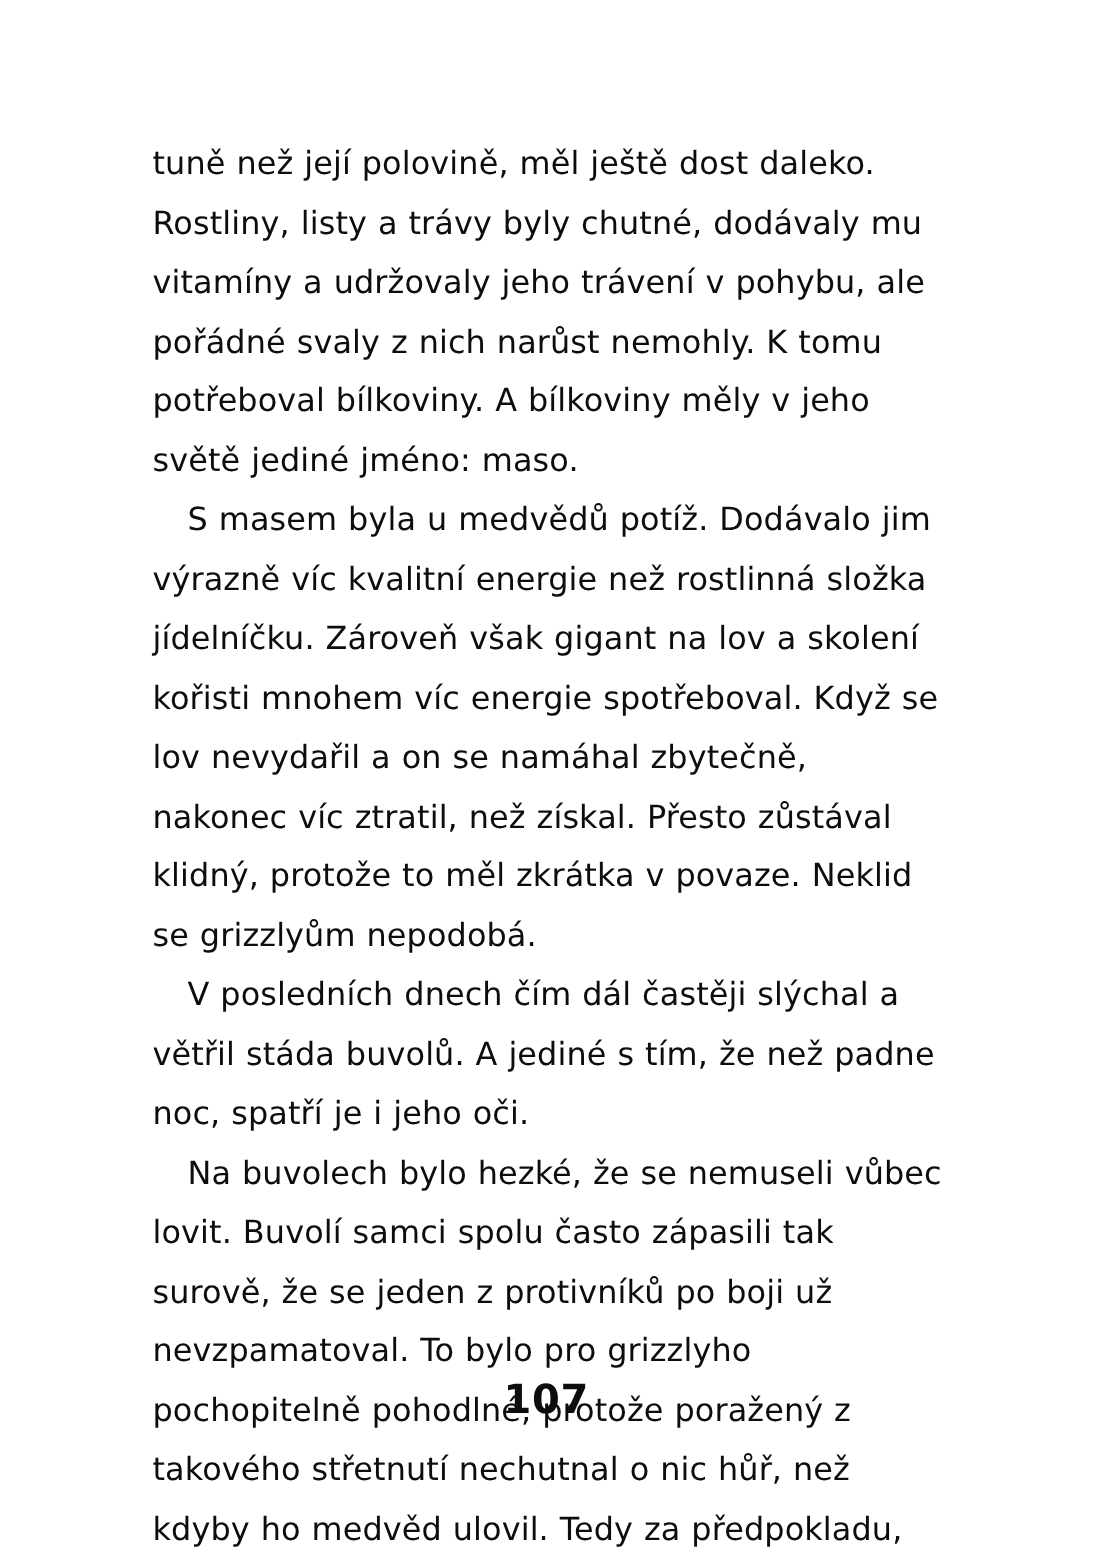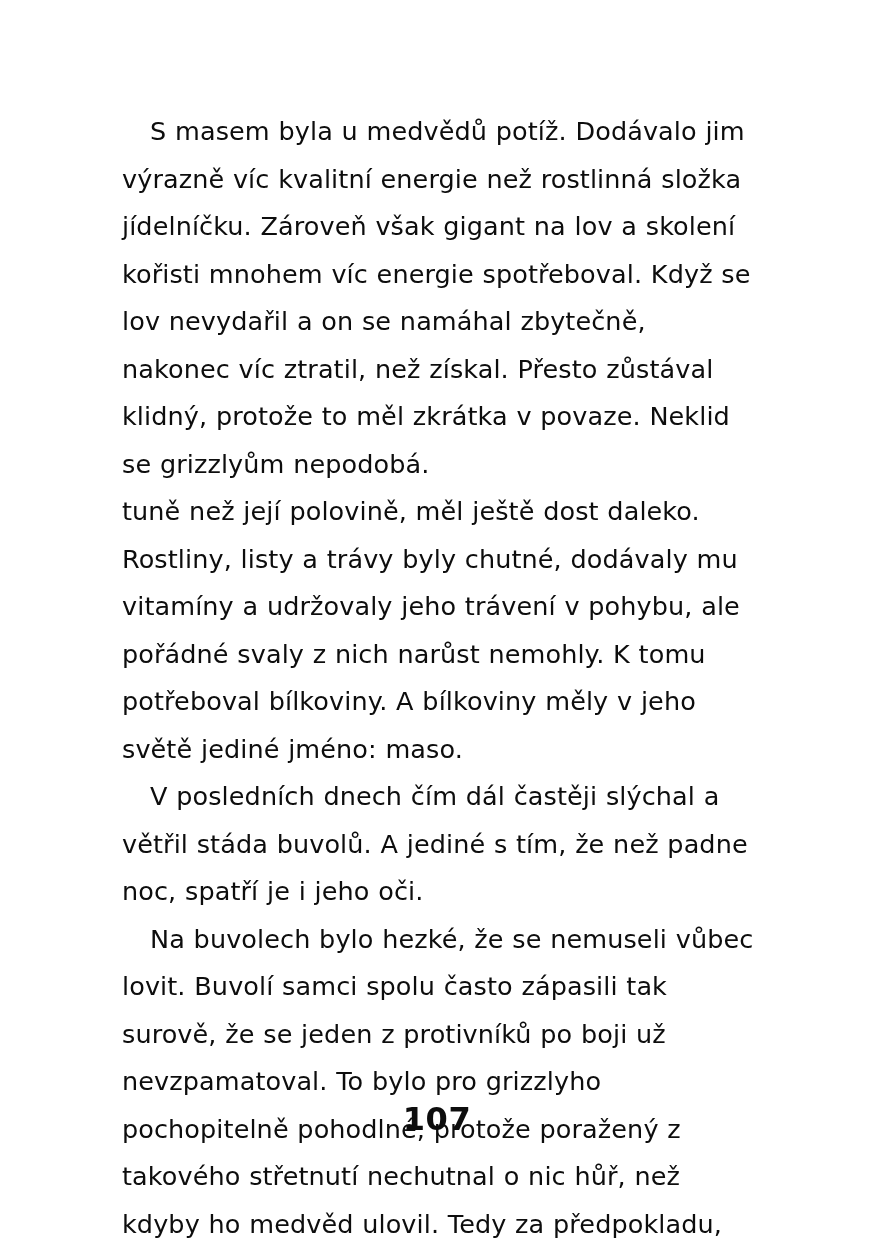--- a/index.html
+++ b/index.html
@@ -47,19 +47,19 @@
     font-size: 32px;
     font-weight: 700;
     letter-spacing: 0.5px;
   }
 </style>
 </head>
 <body>
 
 <div class="page">
   <div class="text-block">
+    <p class="para">tuně než její polovině, měl ještě dost daleko. Rostliny, listy a trávy byly chutné, dodávaly mu vitamíny a udržovaly jeho trávení v pohybu, ale pořádné svaly z nich narůst nemohly. K tomu potřeboval bílkoviny. A bílkoviny měly v jeho světě jediné jméno: maso.</p>
     <p class="para indent">S masem byla u medvědů potíž. Dodávalo jim výrazně víc kvalitní energie než rostlinná složka jídelníčku. Zároveň však gigant na lov a skolení kořisti mnohem víc energie spotřeboval. Když se lov nevydařil a on se namáhal zbytečně, nakonec víc ztratil, než získal. Přesto zůstával klidný, protože to měl zkrátka v povaze. Neklid se grizzlyům nepodobá.</p>
-    <p class="para">tuně než její polovině, měl ještě dost daleko. Rostliny, listy a trávy byly chutné, dodávaly mu vitamíny a udržovaly jeho trávení v pohybu, ale pořádné svaly z nich narůst nemohly. K tomu potřeboval bílkoviny. A bílkoviny měly v jeho světě jediné jméno: maso.</p>
     <p class="para indent">V posledních dnech čím dál častěji slýchal a větřil stáda buvolů. A jediné s tím, že než padne noc, spatří je i jeho oči.</p>
     <p class="para indent">Na buvolech bylo hezké, že se nemuseli vůbec lovit. Buvolí samci spolu často zápasili tak surově, že se jeden z protivníků po boji už nevzpamatoval. To bylo pro grizzlyho pochopitelně pohodlné, protože poražený z takového střetnutí nechutnal o nic hůř, než kdyby ho medvěd ulovil. Tedy za předpokladu,</p>
   </div>
   <div class="folio">107</div>
 </div>
 
 </body></html>

